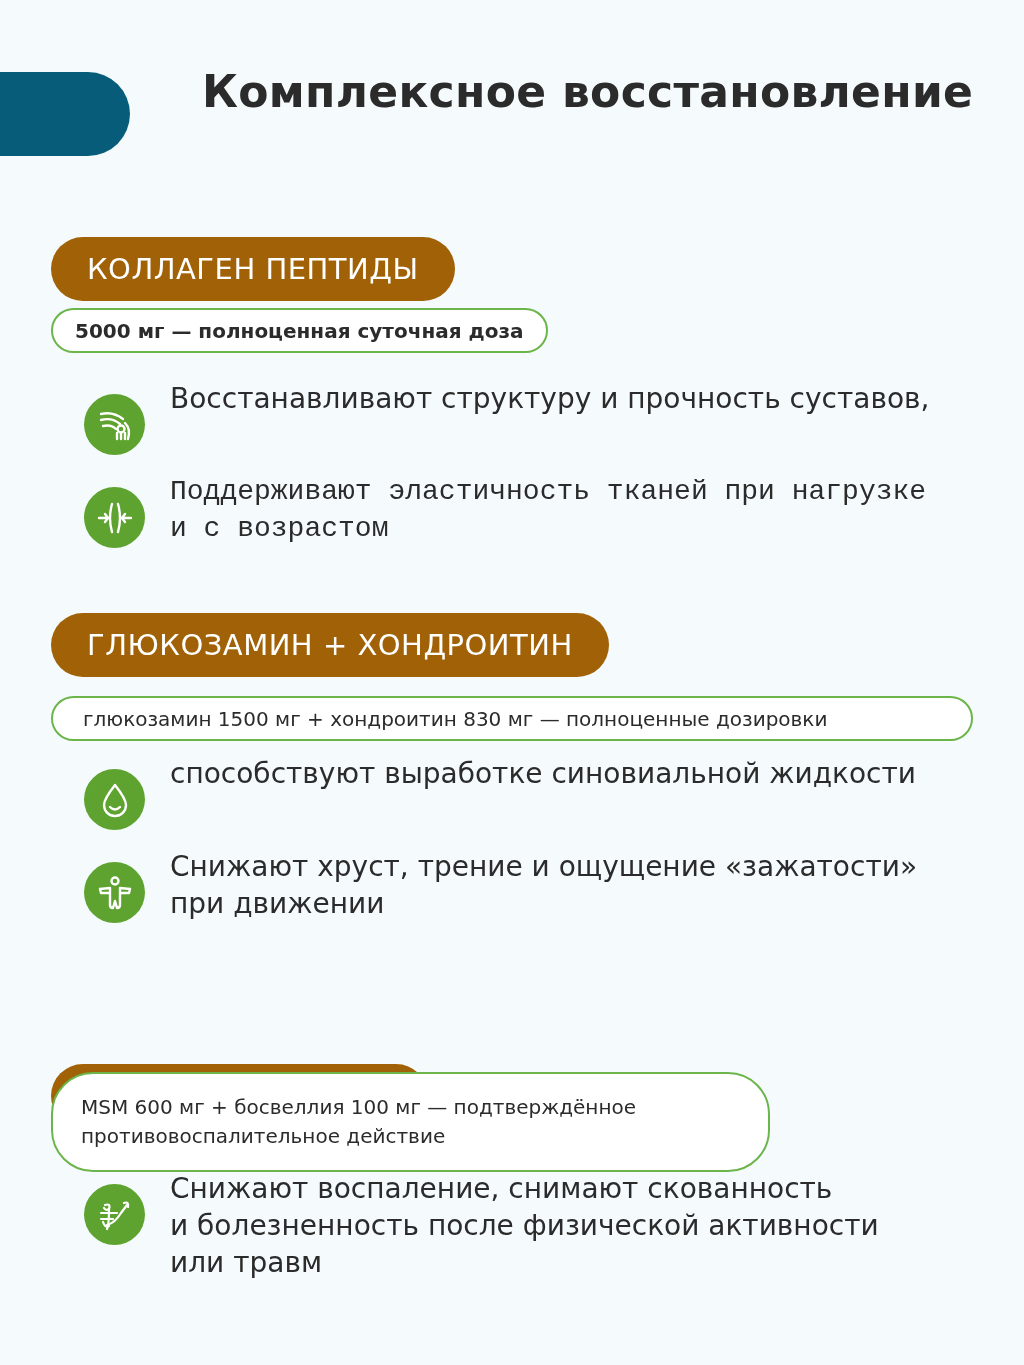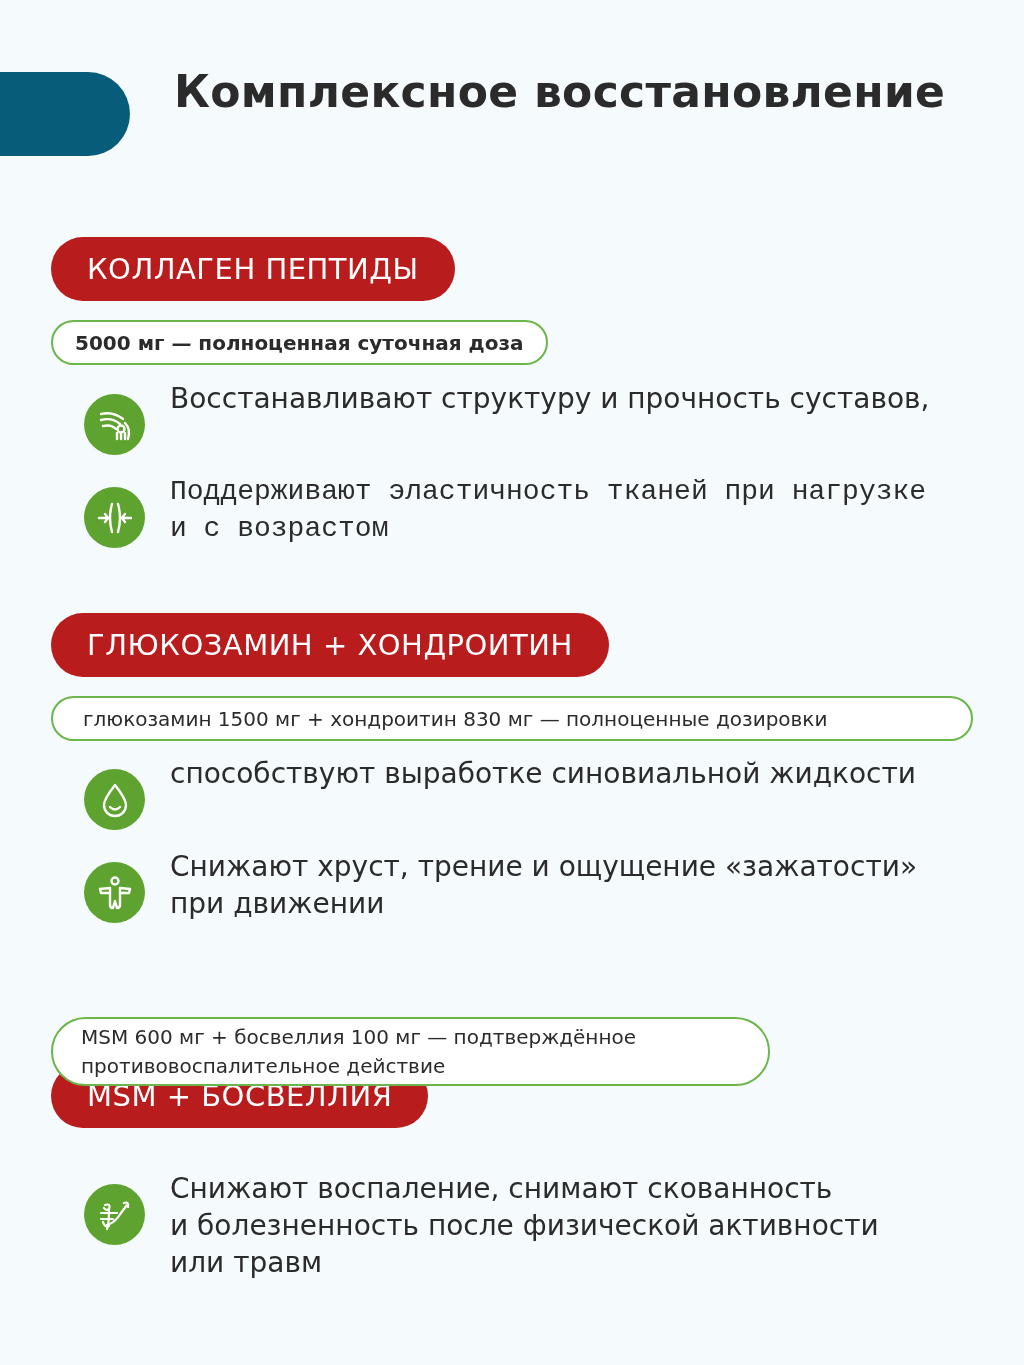--- a/index.html
+++ b/index.html
@@ -15,25 +15,25 @@
     position: absolute; left: 0; top: 72px;
     width: 130px; height: 84px;
     background: #075d79;
     border-radius: 0 42px 42px 0;
   }
   .title {
     position: absolute; left: 174px; top: 62px;
     font-size: 44px; font-weight: bold; line-height: 59px;
     color: #2b2b2b; letter-spacing: 0.3px;
   }
-  .title span { display: block; white-space: nowrap; }
+  .title span { display: block; white-space: nowrap; margin-left: 28px; }
 
   .pill {
     position: absolute; left: 51px; height: 64px;
-    background: #b91c1c; color: #ffffff;
+    background: #a16207; color: #ffffff;
     border-radius: 32px;
     display: flex; align-items: center;
     padding: 0 36px;
     font-size: 29px; letter-spacing: 0.5px;
     white-space: nowrap;
   }
   .dose {
     position: absolute; left: 51px;
     border: 2px solid #6bb54a;
     background: #ffffff;
@@ -65,21 +65,21 @@
 </head>
 <body>
 
 <div class="accent-tab"></div>
 
 <h1 class="title">
   <span>Комплексное восстановление</span>
 </h1>
 
 <div class="pill" style="top:237px;">КОЛЛАГЕН ПЕПТИДЫ</div>
-<div class="dose bold" style="top:320px;height:45px;">
+<div class="dose bold" style="top:308px;height:45px;">
   <span>5000 мг — полноценная суточная доза</span>
 </div>
 
 <div class="item" style="top:394px;">
   <div class="icon">
     <svg viewBox="0 0 40 40" fill="none" stroke="#fff" stroke-width="2.4" stroke-linecap="round" stroke-linejoin="round">
       <path d="M6 9 Q18 6 28 14"></path>
         <path d="M6 15 Q17 12 25 19"></path>
         <path d="M8 21 Q16 19 21 24"></path>
       <circle cx="26" cy="24" r="3.5"></circle>
@@ -137,21 +137,21 @@
         <path d="M35 16 L34 20 L26 20"></path>
     </svg>
   </div>
   <div class="item-text">
     <span>Снижают хруст, трение и ощущение «зажатости»</span>
     <span>при движении</span>
   </div>
 </div>
 
 <div class="pill" style="top:1016px;margin-top:48px;">MSM + БОСВЕЛЛИЯ</div>
-<div class="dose two" style="top:1017px;height:69px;width:719px;">
+<div class="dose two" style="top:1072px;height:100px;width:719px;">
   <div>
     <span>MSM 600 мг + босвеллия 100 мг — подтверждённое</span>
     <span>противовоспалительное действие</span>
   </div>
 </div>
 
 <div class="item" style="top:1184px;">
   <div class="icon">
     <svg viewBox="0 0 40 40" fill="none" stroke="#fff" stroke-width="2.2" stroke-linecap="round" stroke-linejoin="round">
       <path d="M10 10 Q16 8 14 14 Q11 16 9 13"></path>

